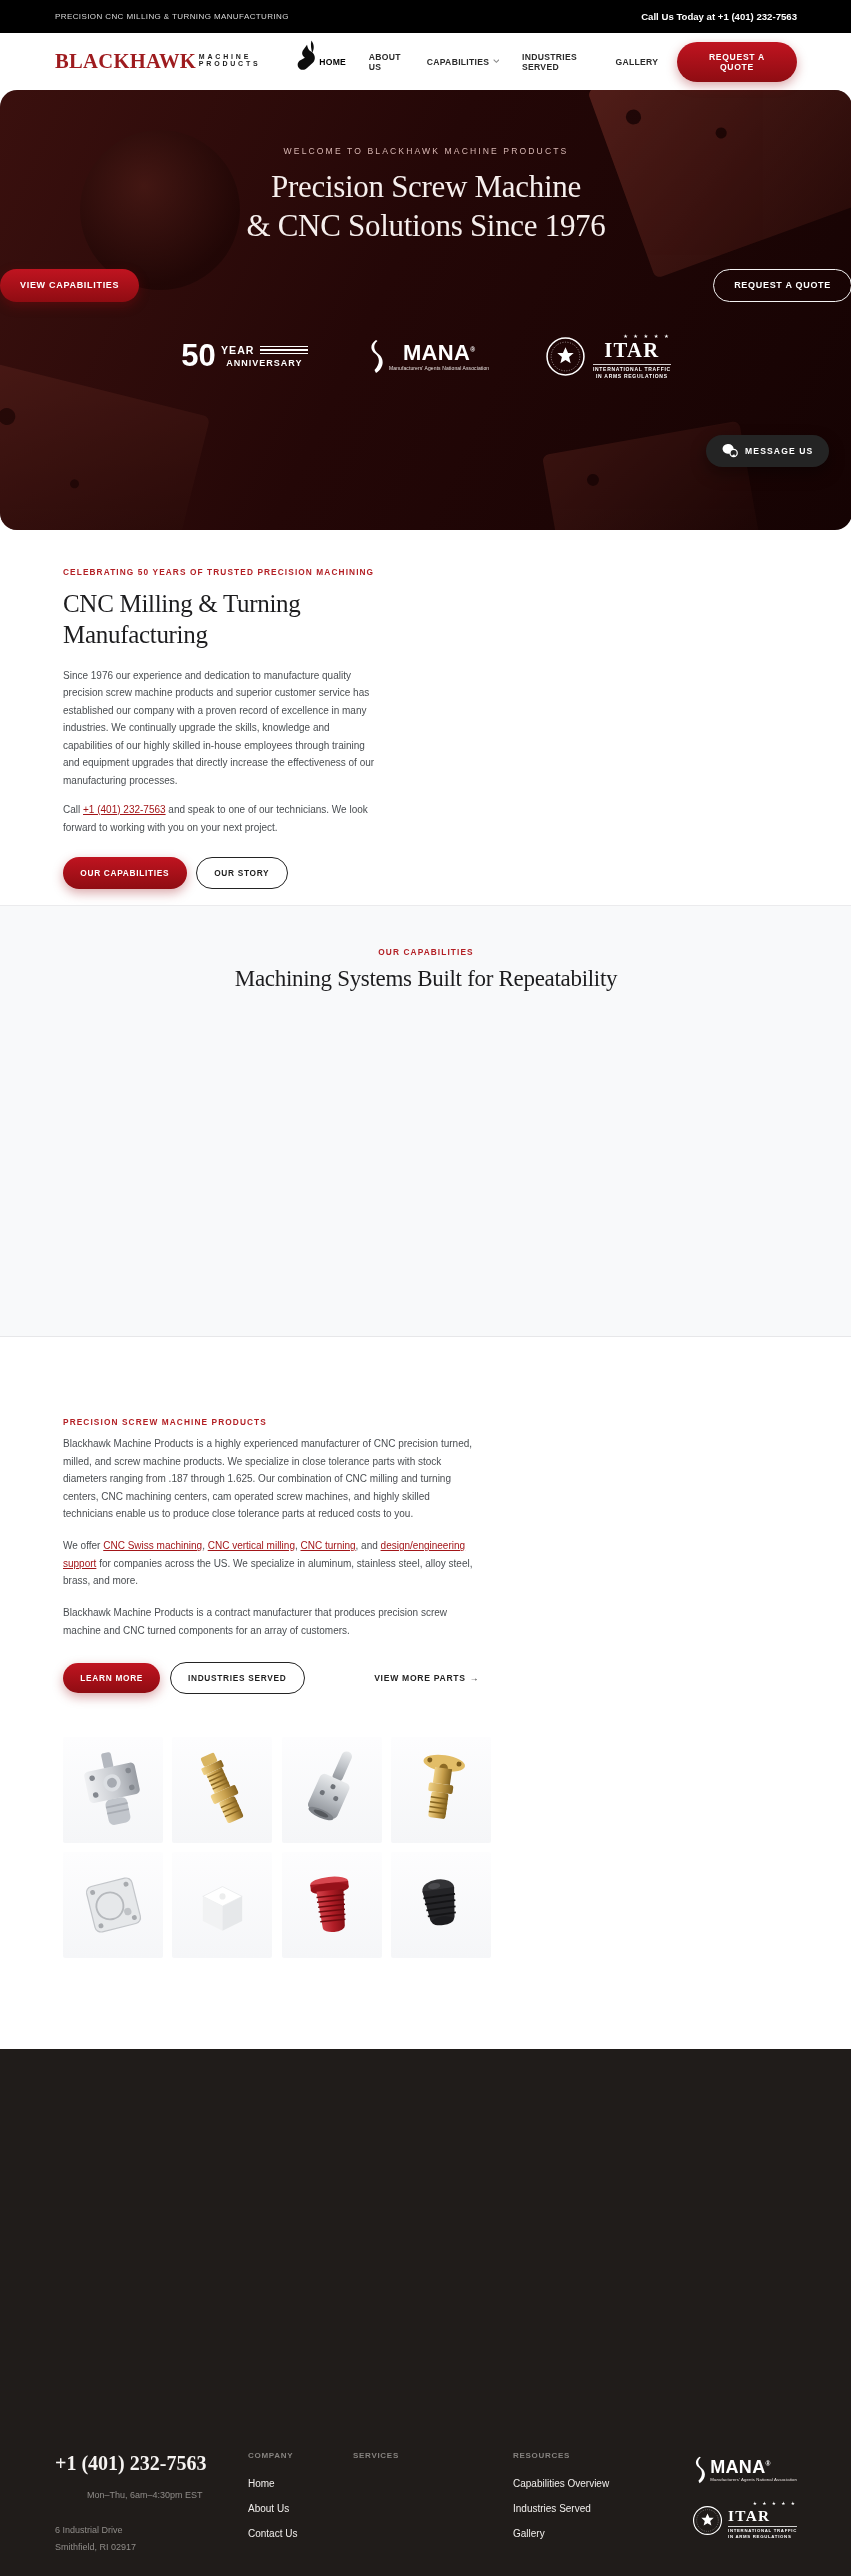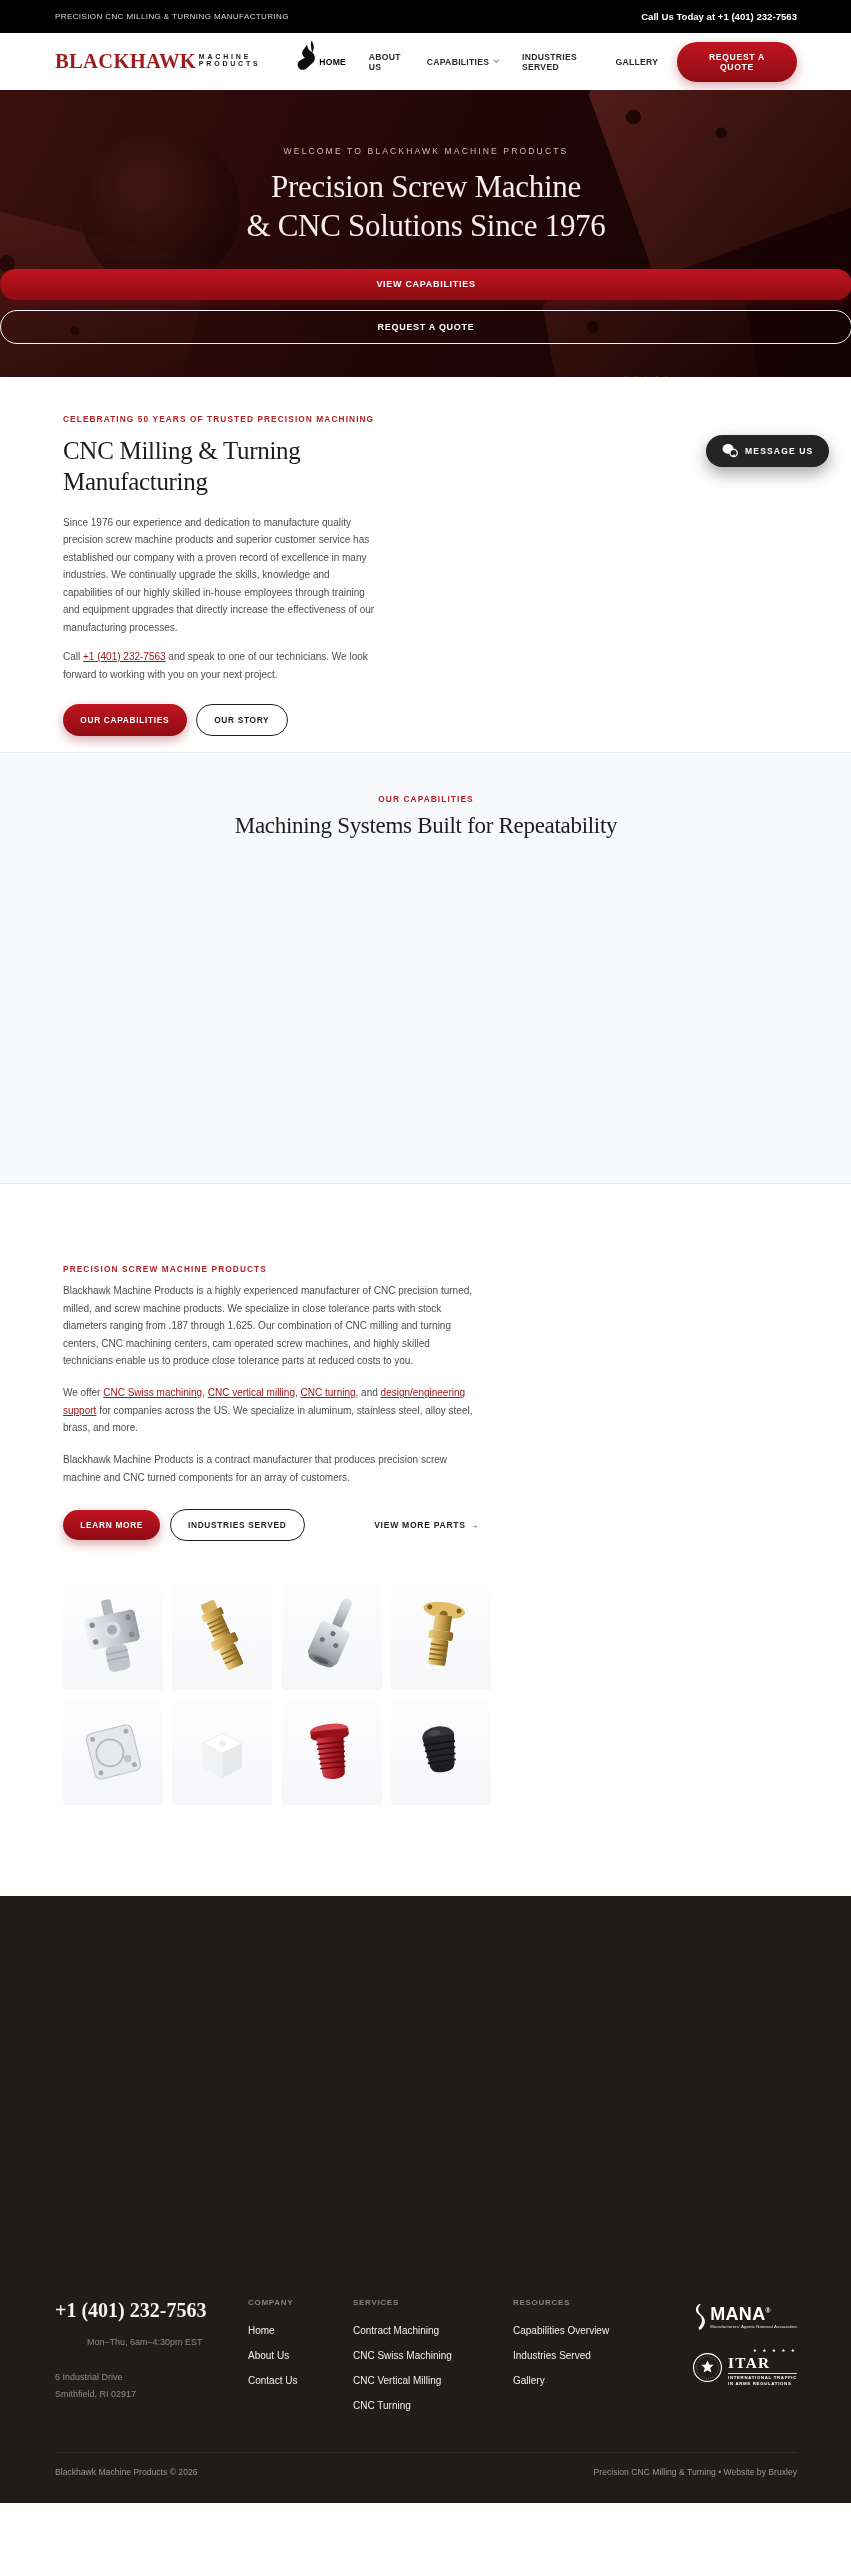--- a/index.html
+++ b/index.html
@@ -20,32 +20,32 @@
   .brand-sub { font-size:7px; font-weight:700; letter-spacing:2.8px; color:#1c1c1c; margin:2px 0 0 2.7px; }
   .hawk { margin-left:-1.3px; margin-top:-5.3px; }
   .nav-menu { display:flex; align-items:center; gap:22.6px; list-style:none; }
   .nav-item { font-size:8.6px; font-weight:600; color:#2a2a2a; letter-spacing:0.3px; cursor:pointer; display:flex; align-items:center; gap:3.3px; }
   .nav-item.active { color:#000; font-weight:800; }
   .btn { display:inline-flex; align-items:center; justify-content:center; border-radius:665px; font-weight:800; letter-spacing:0.7px; cursor:pointer; border:none; font-family:inherit; }
   .btn-red { background:linear-gradient(180deg,#c01420 0%,#8f0c12 100%); color:#fff; box-shadow:0 4px 10.6px rgba(150,10,15,.35); }
   .nav-cta { font-size:8.6px; padding:10px 18px; margin-left:18.6px; }
 
   
-  .hero { position:relative; height:287px; overflow:hidden; background:linear-gradient(115deg,#3a100e 0%,#240707 45%,#150303 100%); }
+  .hero { position:relative; height:440px; overflow:hidden; background:linear-gradient(115deg,#3a100e 0%,#240707 45%,#150303 100%);border-radius:17px; }
   .hero-shape { position:absolute; border-radius:6.7px; }
   .hs1 { width:279px; height:200px; right:-40px; top:-53px; background:linear-gradient(150deg,#6b2a23,#2c0c09); transform:rotate(-20deg); opacity:.65; }
   .hs2 { width:253px; height:173px; left:-60px; bottom:-27px; background:linear-gradient(150deg,#57211c,#220806); transform:rotate(14deg); opacity:.6; }
   .hs3 { width:160px; height:160px; left:80px; top:40px; border-radius:50%; background:radial-gradient(circle at 40% 35%,#4a1b16,#1c0504 70%); opacity:.7; }
   .hs4 { width:200px; height:133px; right:100px; bottom:-40px; background:linear-gradient(150deg,#4e1d18,#1d0605); transform:rotate(-10deg); opacity:.55; }
   .hole { position:absolute; border-radius:50%; background:#120302; opacity:.8; }
   .hero-content { position:relative; text-align:center; padding-top:56px; z-index:2; }
   .hero-eyebrow { color:#d8b7b3; font-size:8.6px; letter-spacing:2.1px; font-weight:500; }
   .hero-title { margin-top:10.6px; font-family:"Liberation Serif","DejaVu Serif",serif; font-weight:400; font-size:31px; line-height:1.28; color:#f6efed; letter-spacing:-0.3px; }
   .hero-title span { display:block; }
-  .hero-buttons { margin-top:22.6px; display:flex; justify-content:space-between; gap:10.6px;flex-direction:column; }
+  .hero-buttons { margin-top:22.6px; display:flex; justify-content:space-between; gap:10.6px; }
   .btn-hero { font-size:9px; padding:10.6px 20px; }
   .btn-outline-light { background:transparent; border:1.3px solid rgba(255,255,255,.95); color:#fff; }
   .badges { margin-top:31px; display:flex; justify-content:center; align-items:center; gap:56px; color:#fff; }
   .anniv { display:flex; align-items:center; gap:5.3px; }
   .anniv-num { font-size:31px; font-weight:800; line-height:.9; }
   .anniv-right { display:flex; flex-direction:column; }
   .anniv-year-row { display:flex; align-items:center; gap:5.3px; }
   .anniv-year { font-size:10.6px; font-weight:800; letter-spacing:1px; }
   .hlines { width:48px; height:8px; background:repeating-linear-gradient(to bottom,#fff 0 1.3px,transparent 1.3px 3.3px); }
   .anniv-sub { font-size:9px; font-weight:800; letter-spacing:1px; margin-top:2px; }
@@ -419,26 +419,20 @@
       <div class="f-col f-col-company">
         <div class="f-heading">COMPANY</div>
         <ul class="f-links">
           <li>Home</li>
           <li>About Us</li>
           <li>Contact Us</li>
         </ul>
       </div>
       <div class="f-col f-col-services">
         <div class="f-heading">SERVICES</div>
-        <ul class="f-links">
-          <li>Contract Machining</li>
-          <li>CNC Swiss Machining</li>
-          <li>CNC Vertical Milling</li>
-          <li>CNC Turning</li>
-        </ul>
       </div>
       <div class="f-col f-col-resources">
         <div class="f-heading">RESOURCES</div>
         <ul class="f-links">
           <li>Capabilities Overview</li>
           <li>Industries Served</li>
           <li>Gallery</li>
         </ul>
       </div>
       <div class="f-logos">

